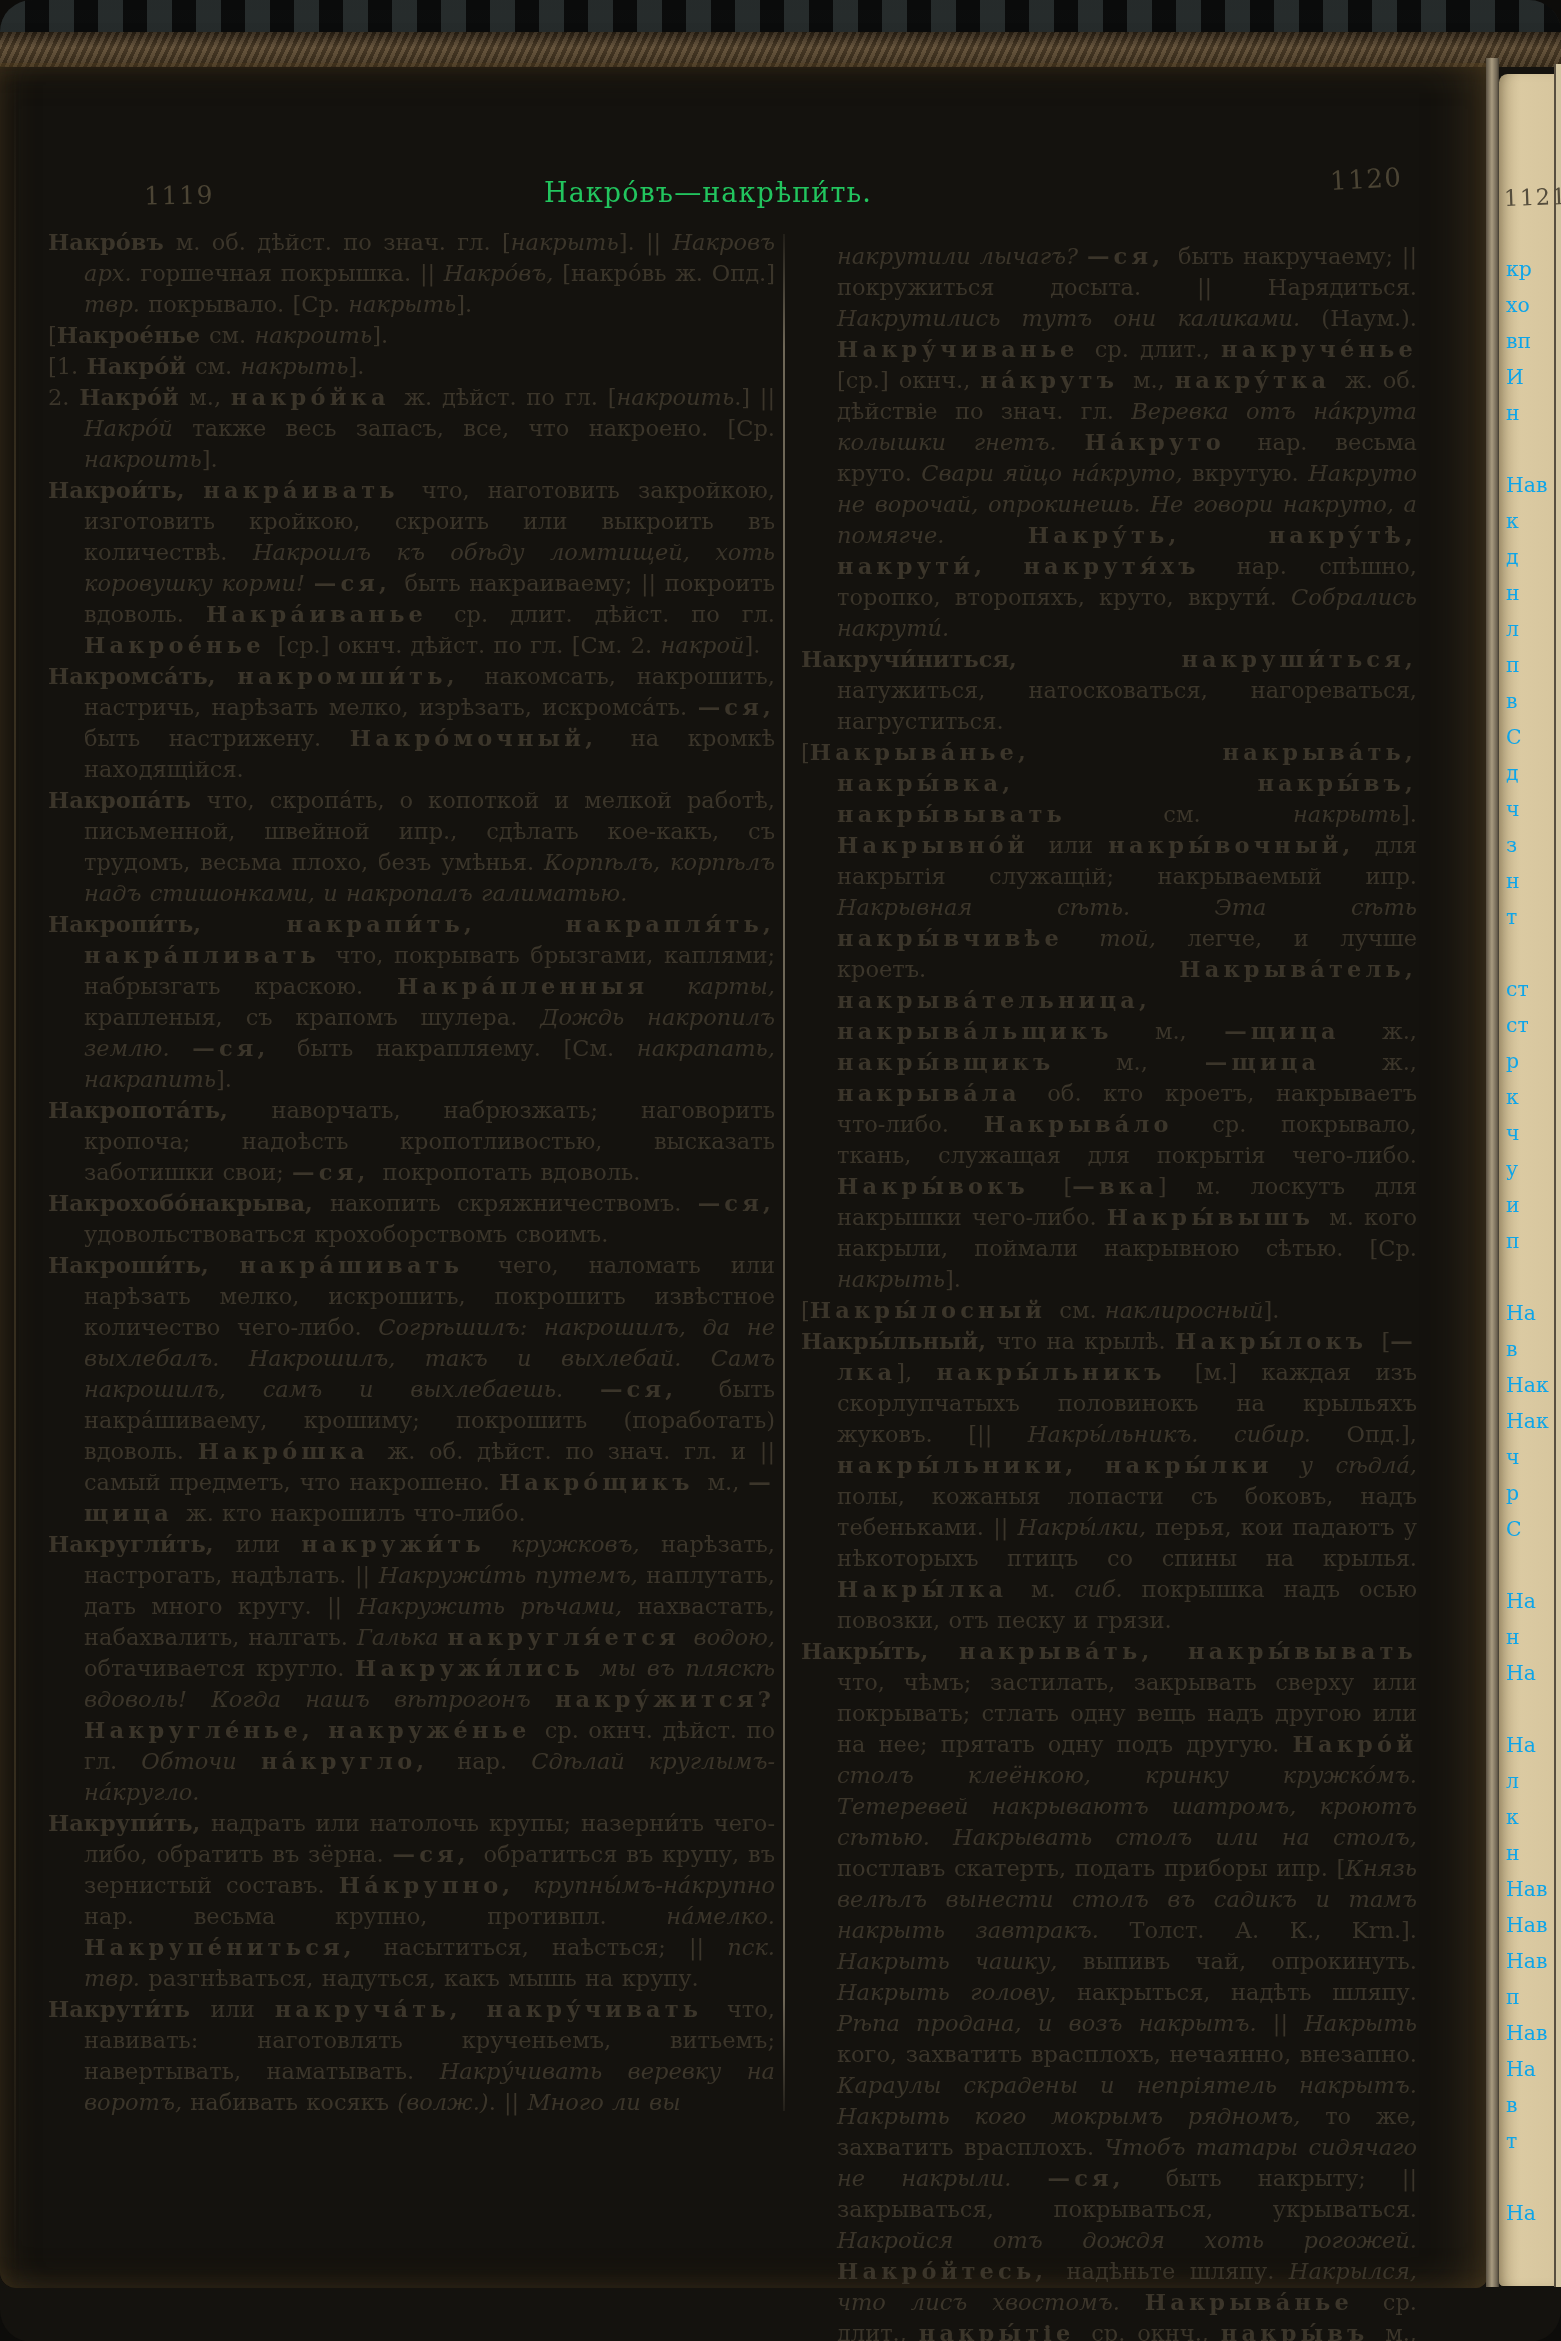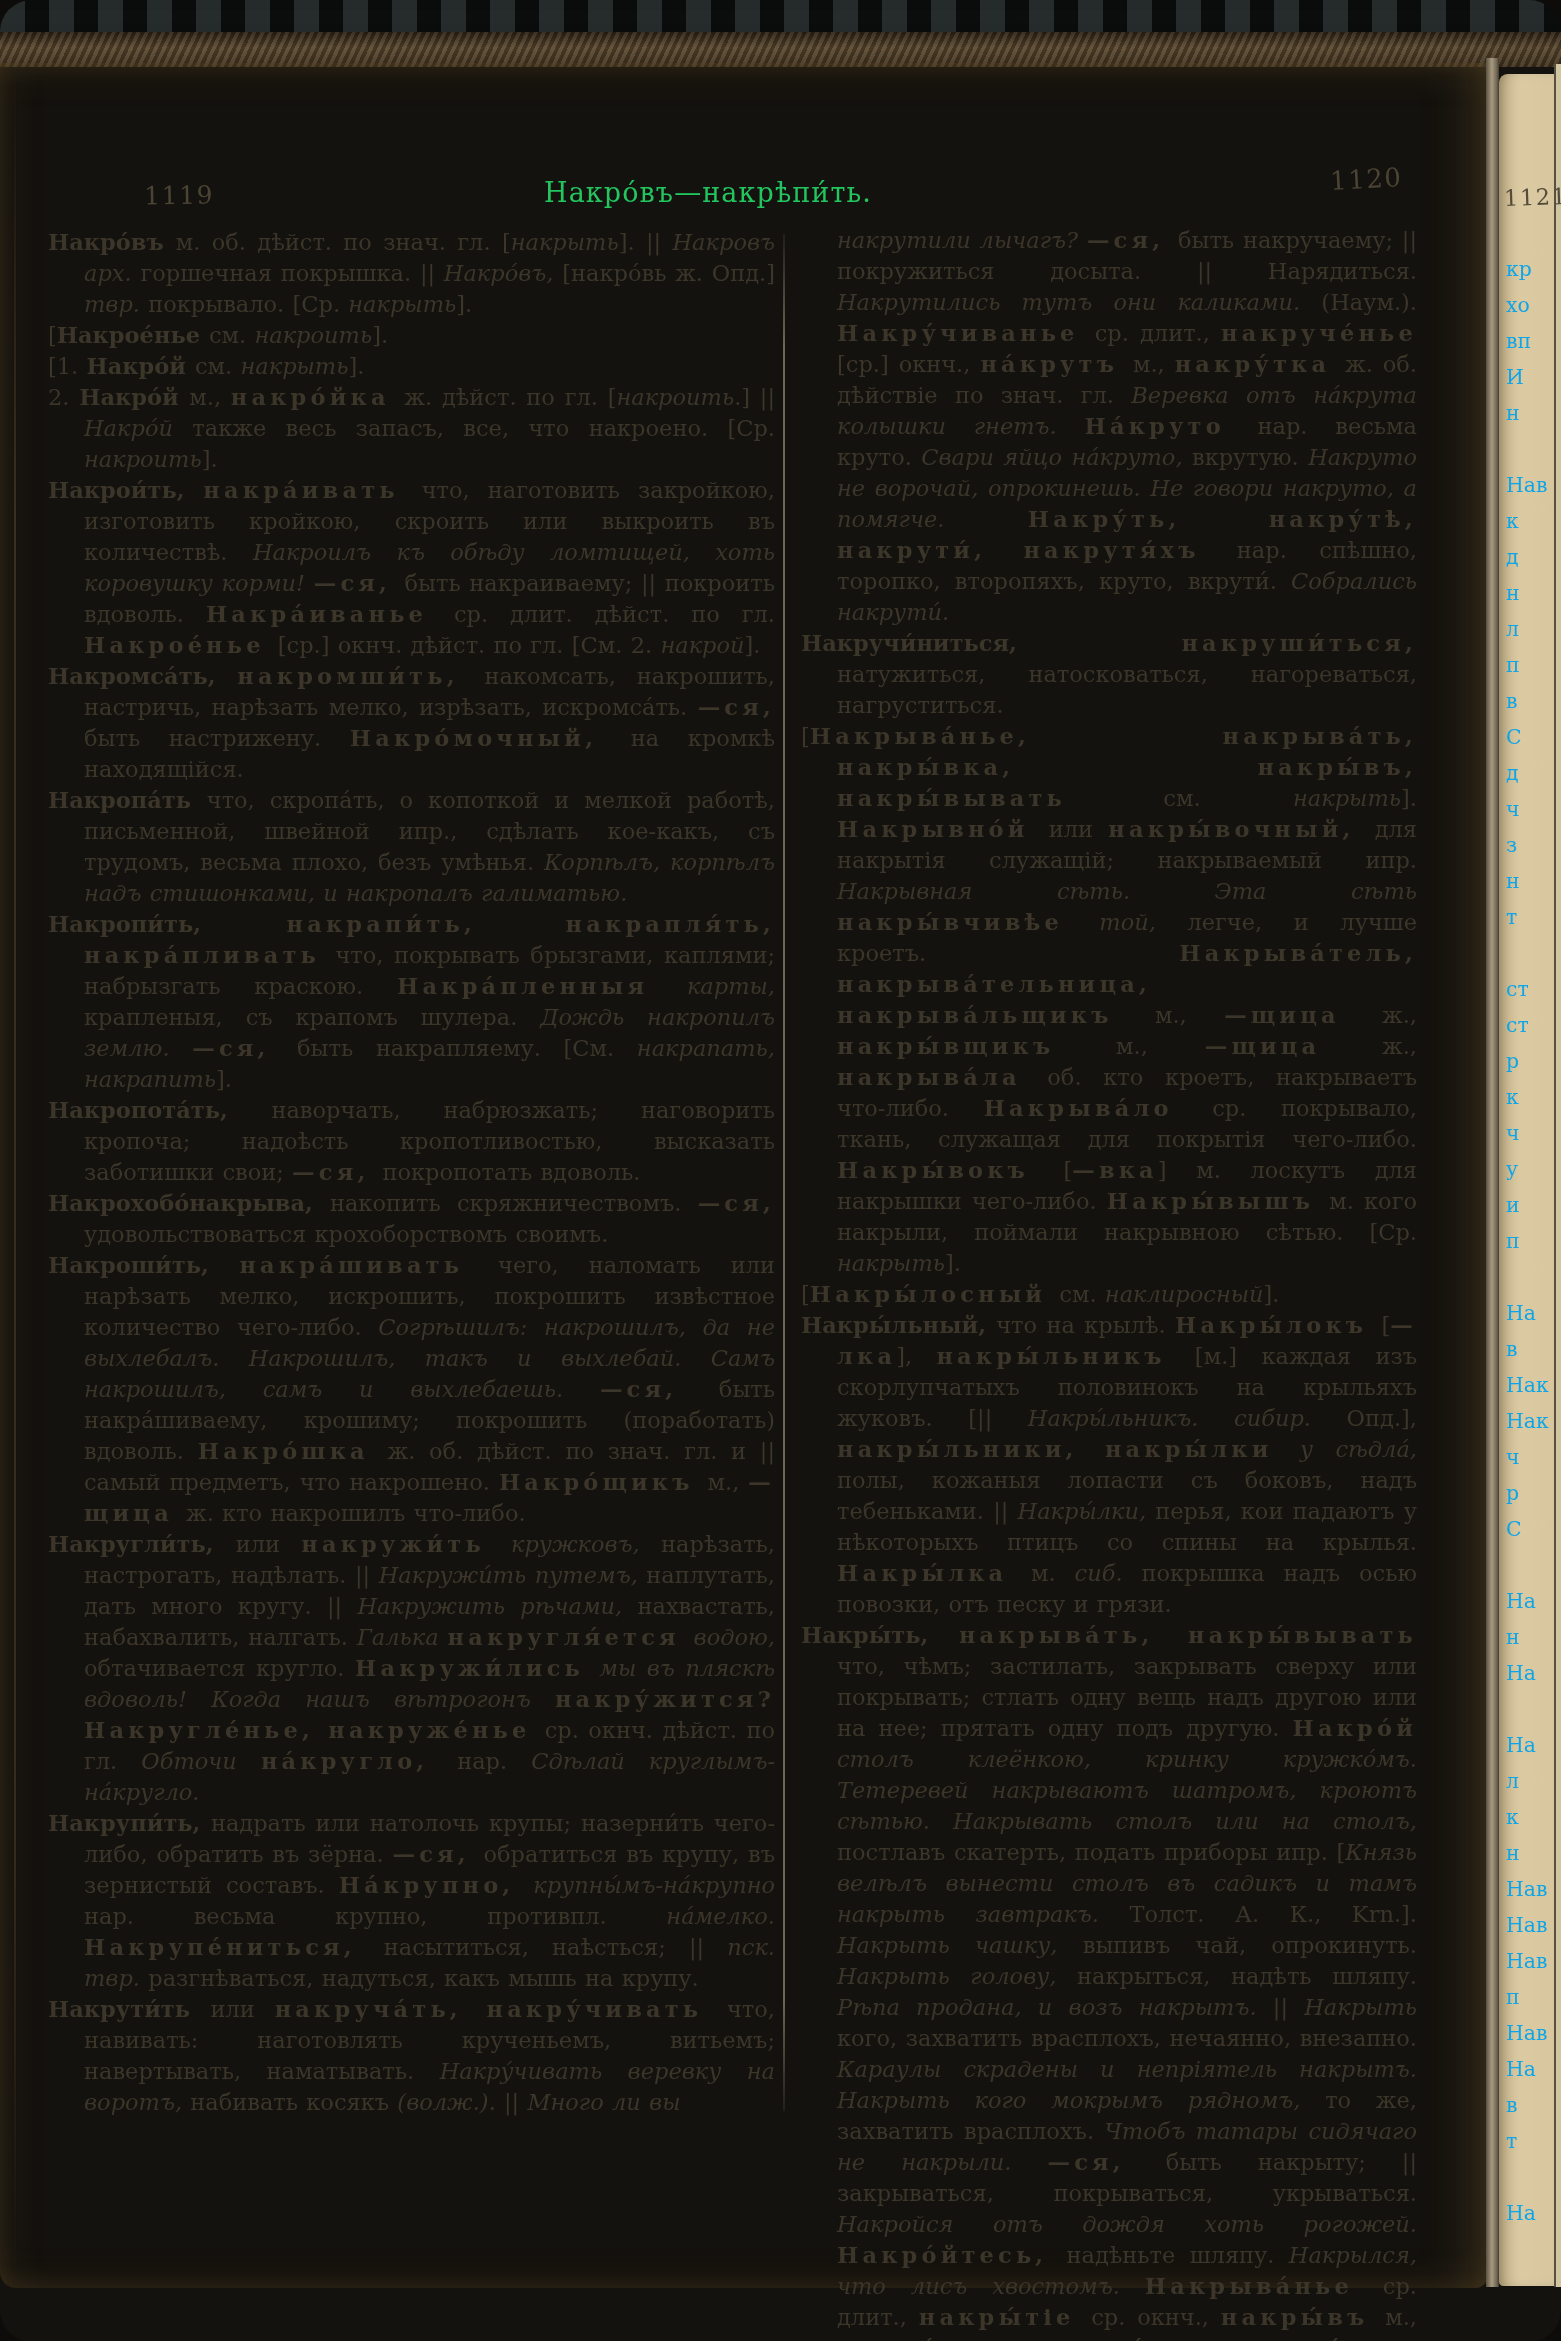--- a/index.html
+++ b/index.html
@@ -47,21 +47,21 @@
   #no-next{left:1504px;top:184px;font-size:22.5px;color:#554d3c;transform:rotate(-2deg);}
   .runhead{position:absolute;left:544px;top:177px;font-size:27px;font-weight:400;
     color:#22c55e;letter-spacing:1.1px;}
 
   
   .col{position:absolute;font-size:22.5px;line-height:31px;color:#3b352a;
     text-align:justify;word-spacing:1.1px;}
   #col-left{left:48px;top:227px;width:727px;}
   #col-right{left:801px;top:225px;width:616px;}
   .entry{margin:0;text-indent:-36px;padding-left:36px;}
-  .entry.cont{text-indent:0;}
+  .entry.cont{text-indent:0;margin-top:16px;}
   .seg-b{font-weight:700;margin-top:29px;}
   .seg-sp{font-weight:700;letter-spacing:.185em;}
   .seg-i{font-style:italic;}
   .divider{position:absolute;left:783px;top:234px;width:1.6px;height:1877px;
     background:linear-gradient(180deg,rgba(90,82,66,.2),#6f6757 6%,#6f6757 94%,rgba(90,82,66,.2));}
 
   
   .frags{position:absolute;left:1506px;top:251px;width:54px;font-size:20.4px;
     line-height:36px;color:#0ea5e9;overflow:hidden;height:2016px;}
   .frag{white-space:nowrap;}

